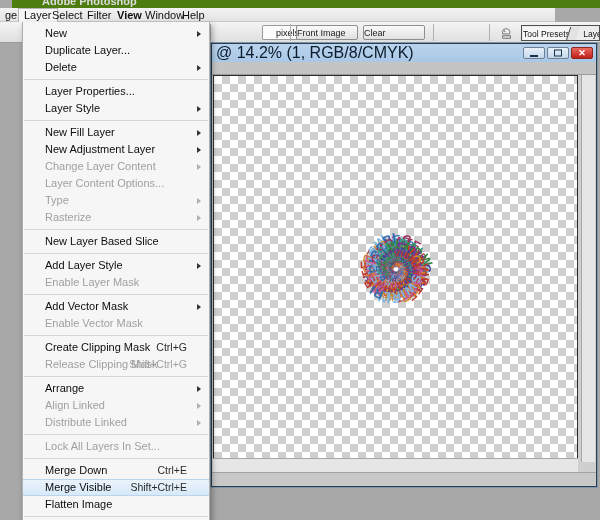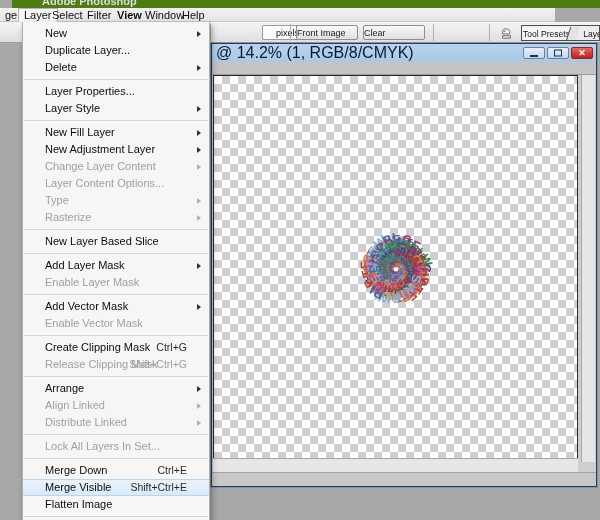--- a/index.html
+++ b/index.html
@@ -363,21 +363,21 @@
     <div class="msep"></div>
     <div class="mi"><span>New Fill Layer</span><span class="submenu-arrow"></span></div>
     <div class="mi"><span>New Adjustment Layer</span><span class="submenu-arrow"></span></div>
     <div class="mi disabled"><span>Change Layer Content</span><span class="submenu-arrow"></span></div>
     <div class="mi disabled"><span>Layer Content Options...</span></div>
     <div class="mi disabled"><span>Type</span><span class="submenu-arrow"></span></div>
     <div class="mi disabled"><span>Rasterize</span><span class="submenu-arrow"></span></div>
     <div class="msep"></div>
     <div class="mi"><span>New Layer Based Slice</span></div>
     <div class="msep"></div>
-    <div class="mi"><span>Add Layer Mask</span><span class="submenu-arrow"></span></div>
+    <div class="mi"><span>Add Layer Style</span><span class="submenu-arrow"></span></div>
     <div class="mi disabled"><span>Enable Layer Mask</span></div>
     <div class="msep"></div>
     <div class="mi"><span>Add Vector Mask</span><span class="submenu-arrow"></span></div>
     <div class="mi disabled"><span>Enable Vector Mask</span></div>
     <div class="msep"></div>
     <div class="mi"><span>Create Clipping Mask</span><span class="shortcut">Ctrl+G</span></div>
     <div class="mi disabled"><span>Release Clipping Mask</span><span class="shortcut">Shift+Ctrl+G</span></div>
     <div class="msep"></div>
     <div class="mi"><span>Arrange</span><span class="submenu-arrow"></span></div>
     <div class="mi disabled"><span>Align Linked</span><span class="submenu-arrow"></span></div>

